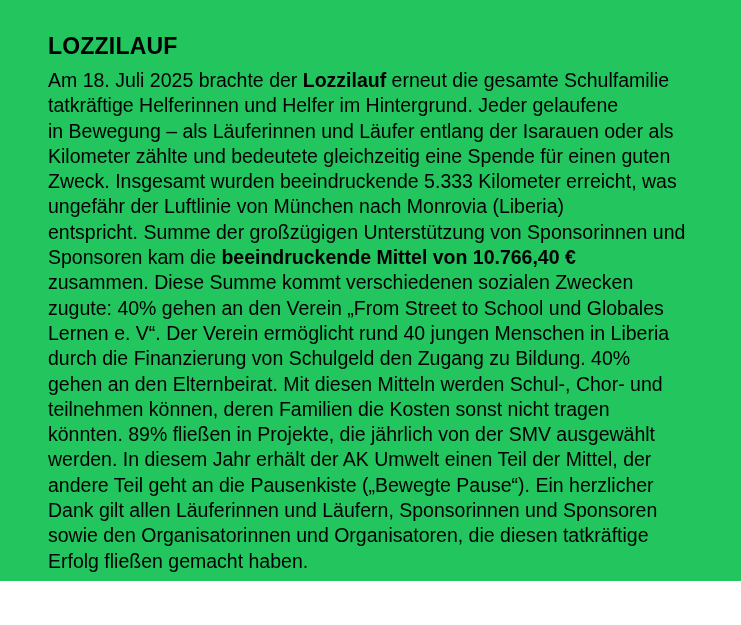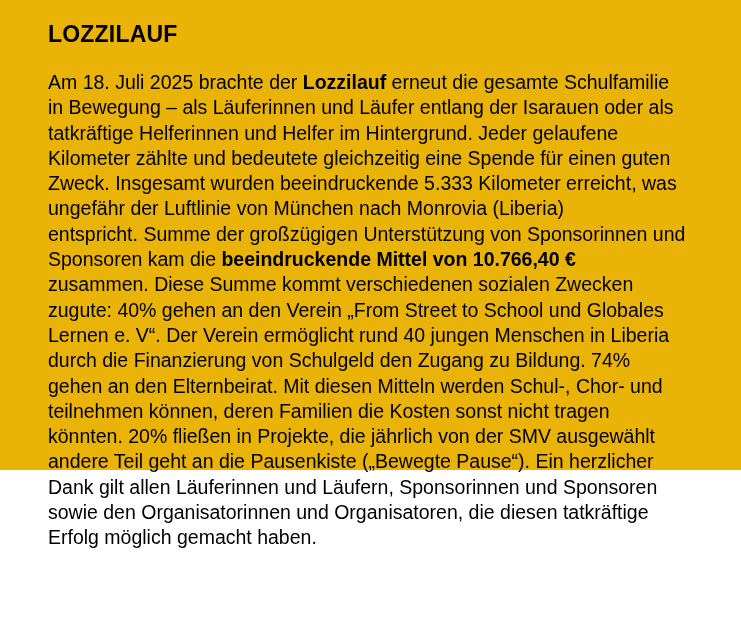--- a/index.html
+++ b/index.html
@@ -10,64 +10,65 @@
   body {
     width: 741px;
     height: 625px;
     overflow: hidden;
     font-family: "Liberation Sans", sans-serif;
     color: #000000;
   }
   .page {
     box-sizing: border-box;
     width: 741px;
-    height: 470px;
-    padding: 20px 16px 0 48px;
-    background: #eab308;
+    height: 581px;
+    padding: 32px 16px 0 48px;
+    background: #22c55e;
   }
   .doc-title {
     margin: 0;
     font-size: 23px;
     font-weight: bold;
     line-height: 28px;
     letter-spacing: 0.2px;
     white-space: nowrap;
   }
   .doc-body {
-    margin-top: 22px;
+    margin-top: 8px;
   }
   .text-line {
     font-size: 19.5px;
     line-height: 25.3px;
     white-space: nowrap;
     font-weight: normal;
   }
   .text-line .seg-bold {
     font-weight: bold;
   }
 </style>
 </head>
 <body>
 
 <div class="page">
   <h1 class="doc-title">LOZZILAUF</h1>
   <div class="doc-body">
       <div class="text-line"><span class="seg">Am 18. Juli 2025 brachte der </span><span class="seg-bold">Lozzilauf</span><span class="seg"> erneut die gesamte Schulfamilie</span></div>
+      <div class="text-line"><span class="seg">tatkräftige Helferinnen und Helfer im Hintergrund. Jeder gelaufene</span></div>
       <div class="text-line"><span class="seg">in Bewegung – als Läuferinnen und Läufer entlang der Isarauen oder als</span></div>
-      <div class="text-line"><span class="seg">tatkräftige Helferinnen und Helfer im Hintergrund. Jeder gelaufene</span></div>
       <div class="text-line"><span class="seg">Kilometer zählte und bedeutete gleichzeitig eine Spende für einen guten</span></div>
       <div class="text-line"><span class="seg">Zweck. Insgesamt wurden beeindruckende 5.333 Kilometer erreicht, was</span></div>
       <div class="text-line"><span class="seg">ungefähr der Luftlinie von München nach Monrovia (Liberia)</span></div>
       <div class="text-line"><span class="seg">entspricht. Summe der großzügigen Unterstützung von Sponsorinnen und</span></div>
       <div class="text-line"><span class="seg">Sponsoren kam die </span><span class="seg-bold">beeindruckende Mittel von 10.766,40 €</span></div>
       <div class="text-line"><span class="seg">zusammen. Diese Summe kommt verschiedenen sozialen Zwecken</span></div>
       <div class="text-line"><span class="seg">zugute: 40% gehen an den Verein „From Street to School und Globales</span></div>
       <div class="text-line"><span class="seg">Lernen e. V“. Der Verein ermöglicht rund 40 jungen Menschen in Liberia</span></div>
-      <div class="text-line"><span class="seg">durch die Finanzierung von Schulgeld den Zugang zu Bildung. 74%</span></div>
+      <div class="text-line"><span class="seg">durch die Finanzierung von Schulgeld den Zugang zu Bildung. 40%</span></div>
       <div class="text-line"><span class="seg">gehen an den Elternbeirat. Mit diesen Mitteln werden Schul-, Chor- und</span></div>
       <div class="text-line"><span class="seg">teilnehmen können, deren Familien die Kosten sonst nicht tragen</span></div>
-      <div class="text-line"><span class="seg">könnten. 20% fließen in Projekte, die jährlich von der SMV ausgewählt</span></div>
+      <div class="text-line"><span class="seg">könnten. 89% fließen in Projekte, die jährlich von der SMV ausgewählt</span></div>
+      <div class="text-line"><span class="seg">werden. In diesem Jahr erhält der AK Umwelt einen Teil der Mittel, der</span></div>
       <div class="text-line"><span class="seg">andere Teil geht an die Pausenkiste („Bewegte Pause“). Ein herzlicher</span></div>
       <div class="text-line"><span class="seg">Dank gilt allen Läuferinnen und Läufern, Sponsorinnen und Sponsoren</span></div>
       <div class="text-line"><span class="seg">sowie den Organisatorinnen und Organisatoren, die diesen tatkräftige</span></div>
-      <div class="text-line"><span class="seg">Erfolg möglich gemacht haben.</span></div>
+      <div class="text-line"><span class="seg">Erfolg fließen gemacht haben.</span></div>
     </div>
 </div>
 
 </body></html>

